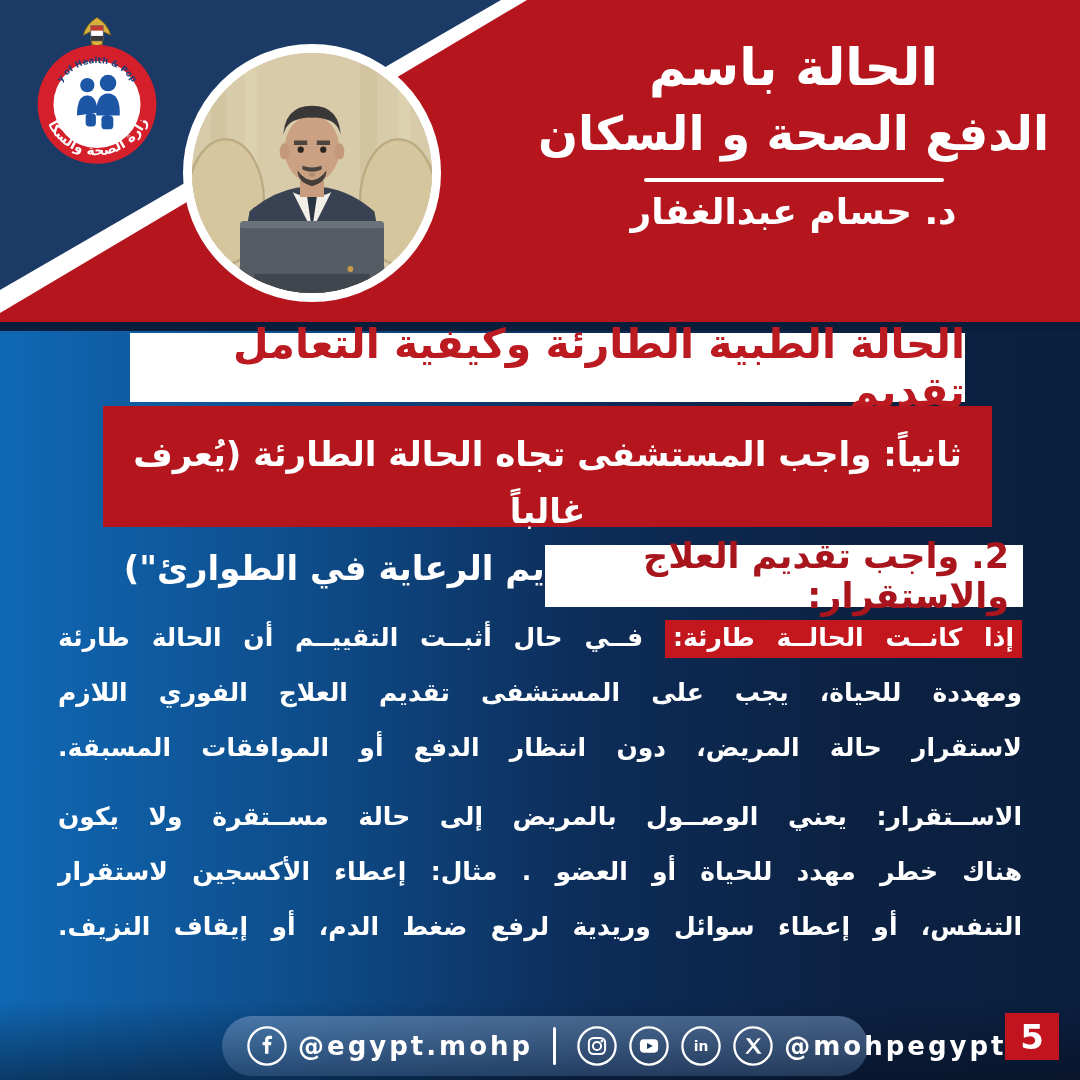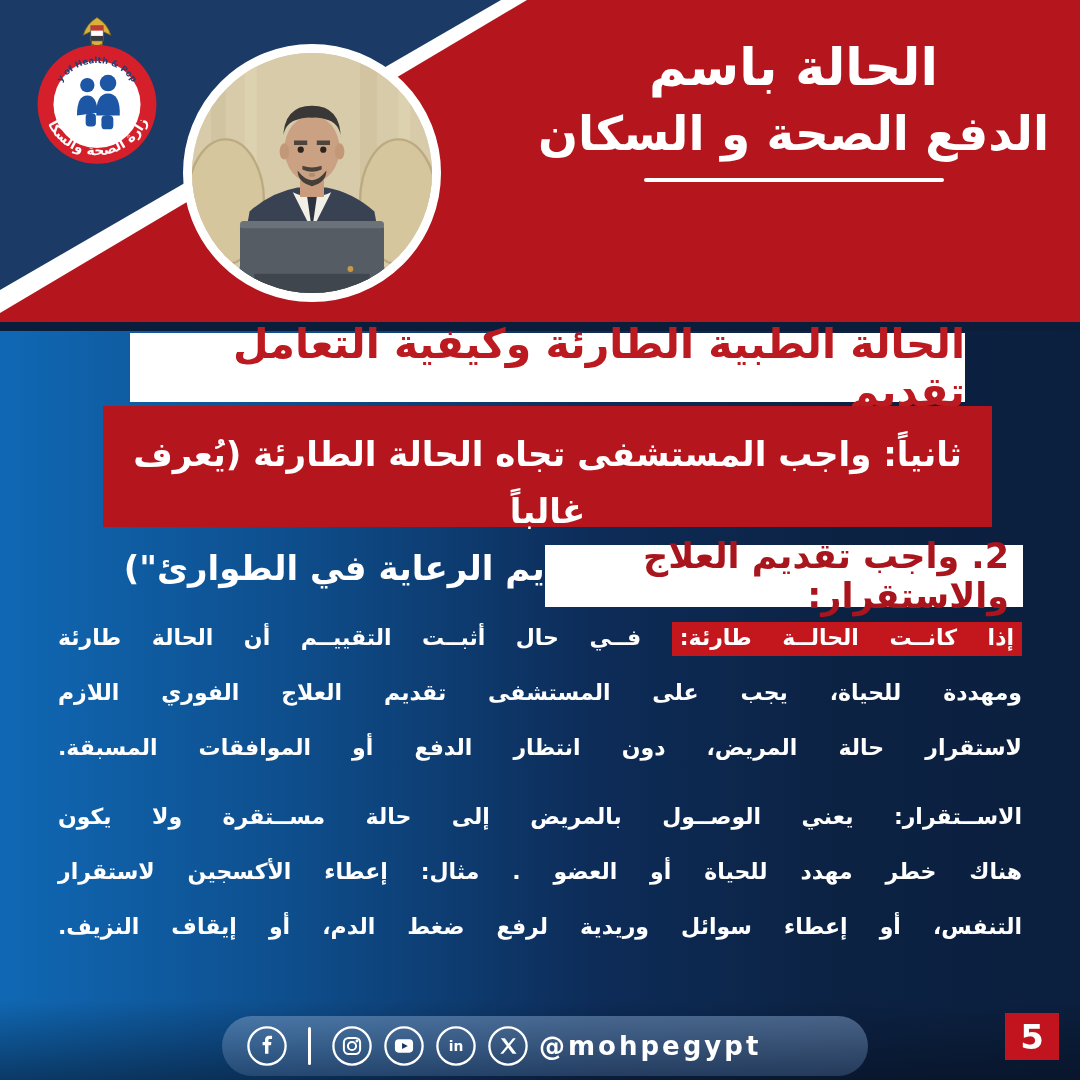--- a/index.html
+++ b/index.html
@@ -29,21 +29,21 @@
   .title-box{position:absolute;left:130px;top:333px;width:835px;height:69px;background:#fff;
     display:flex;align-items:center;justify-content:center;}
   .title-box span{color:#bb1a20;font-size:41px;font-weight:800;direction:rtl;}
   .banner{position:absolute;left:103px;top:406px;width:889px;height:121px;background:#b5161e;
     color:#fff;font-size:34px;font-weight:800;direction:rtl;text-align:center;
     white-space:pre-line;line-height:57px;padding-top:20px;box-sizing:border-box;}
   .sub-box{position:absolute;left:545px;top:545px;width:478px;height:62px;background:#fff;
     color:#a8151c;font-size:35px;font-weight:800;direction:rtl;display:flex;align-items:center;
     padding-right:14px;box-sizing:border-box;}
   .par{position:absolute;left:58px;width:964px;direction:rtl;color:#fff;font-weight:800;
-    font-size:22px;line-height:55px;text-align:justify;text-align-last:justify;white-space:pre-line;}
+    font-size:25px;line-height:55px;text-align:justify;text-align-last:justify;white-space:pre-line;}
   .p1{top:610px;}
   .p2{top:789px;}
   .hl{background:#c3161d;padding:3px 8px 6px 8px;}
   
   .bottom-shade{position:absolute;left:0;bottom:0;width:100%;height:80px;
     background:linear-gradient(to bottom,rgba(6,12,26,0) 0%,rgba(6,12,26,.5) 100%);pointer-events:none;}
   .footer{position:absolute;left:222px;top:1016px;width:646px;height:60px;border-radius:30px;
     background:linear-gradient(to bottom,rgba(120,153,192,.55),rgba(72,106,150,.42));
     display:flex;align-items:center;gap:10px;padding:0 24px;box-sizing:border-box;color:#fff;}
   .handle{font-size:26px;font-weight:700;letter-spacing:3px;white-space:nowrap;}
@@ -59,20 +59,21 @@
 <div class="canvas">
 
   <div class="header">
     <div class="white-diag"></div>
     <div class="red-diag"></div>
 
     <div class="title-block">
       <div class="t1">الحالة باسم</div>
       <div class="t2">الدفع الصحة و السكان</div>
       <div class="t-divider"></div>
+      <div class="speaker">د. حسام عبدالغفار</div>
     </div>
 
     <div class="photo">
       <svg viewBox="0 0 100 100">
         <rect x="0" y="0" width="100" height="100" fill="#d8cba9"></rect>
         <rect x="8" y="0" width="6" height="100" fill="#cfc09c" opacity=".7"></rect>
         <rect x="22" y="0" width="5" height="100" fill="#e0d4b4" opacity=".7"></rect>
         <rect x="70" y="0" width="7" height="100" fill="#cfc09c" opacity=".6"></rect>
         <rect x="86" y="0" width="5" height="100" fill="#e0d4b4" opacity=".7"></rect>
         <ellipse cx="14" cy="62" rx="16" ry="26" fill="#d6c69e" stroke="#bcaa82" stroke-width="1"></ellipse>
@@ -156,20 +157,21 @@
 
   <div class="bottom-shade"></div>
 
   <div class="footer">
     <span class="icon">
       <svg viewBox="0 0 44 44">
           <circle cx="22" cy="22" r="19.5" fill="none" stroke="#fff" stroke-width="2.4"></circle>
           <path d="M24.8 14.6h2.5v-3.4h-3c-3 0-4.4 1.8-4.4 4.3v2.4h-2.5v3.2h2.5V30h3.6v-8.9h2.7l.4-3.2h-3.1v-2c0-.9.4-1.3 1.3-1.3z" fill="#fff"></path>
         </svg>
     </span>
+    <span class="handle">@egypt.mohp</span>
     <span class="vdiv"></span>
     <span class="icon">
       <svg viewBox="0 0 44 44">
           <circle cx="22" cy="22" r="19.5" fill="none" stroke="#fff" stroke-width="2.4"></circle>
           <rect x="13.5" y="13.5" width="17" height="17" rx="5" fill="none" stroke="#fff" stroke-width="2.1"></rect>
           <circle cx="22" cy="22" r="4.3" fill="none" stroke="#fff" stroke-width="2.1"></circle>
           <circle cx="27.2" cy="16.8" r="1.5" fill="#fff"></circle>
         </svg>
     </span>
     <span class="icon">

